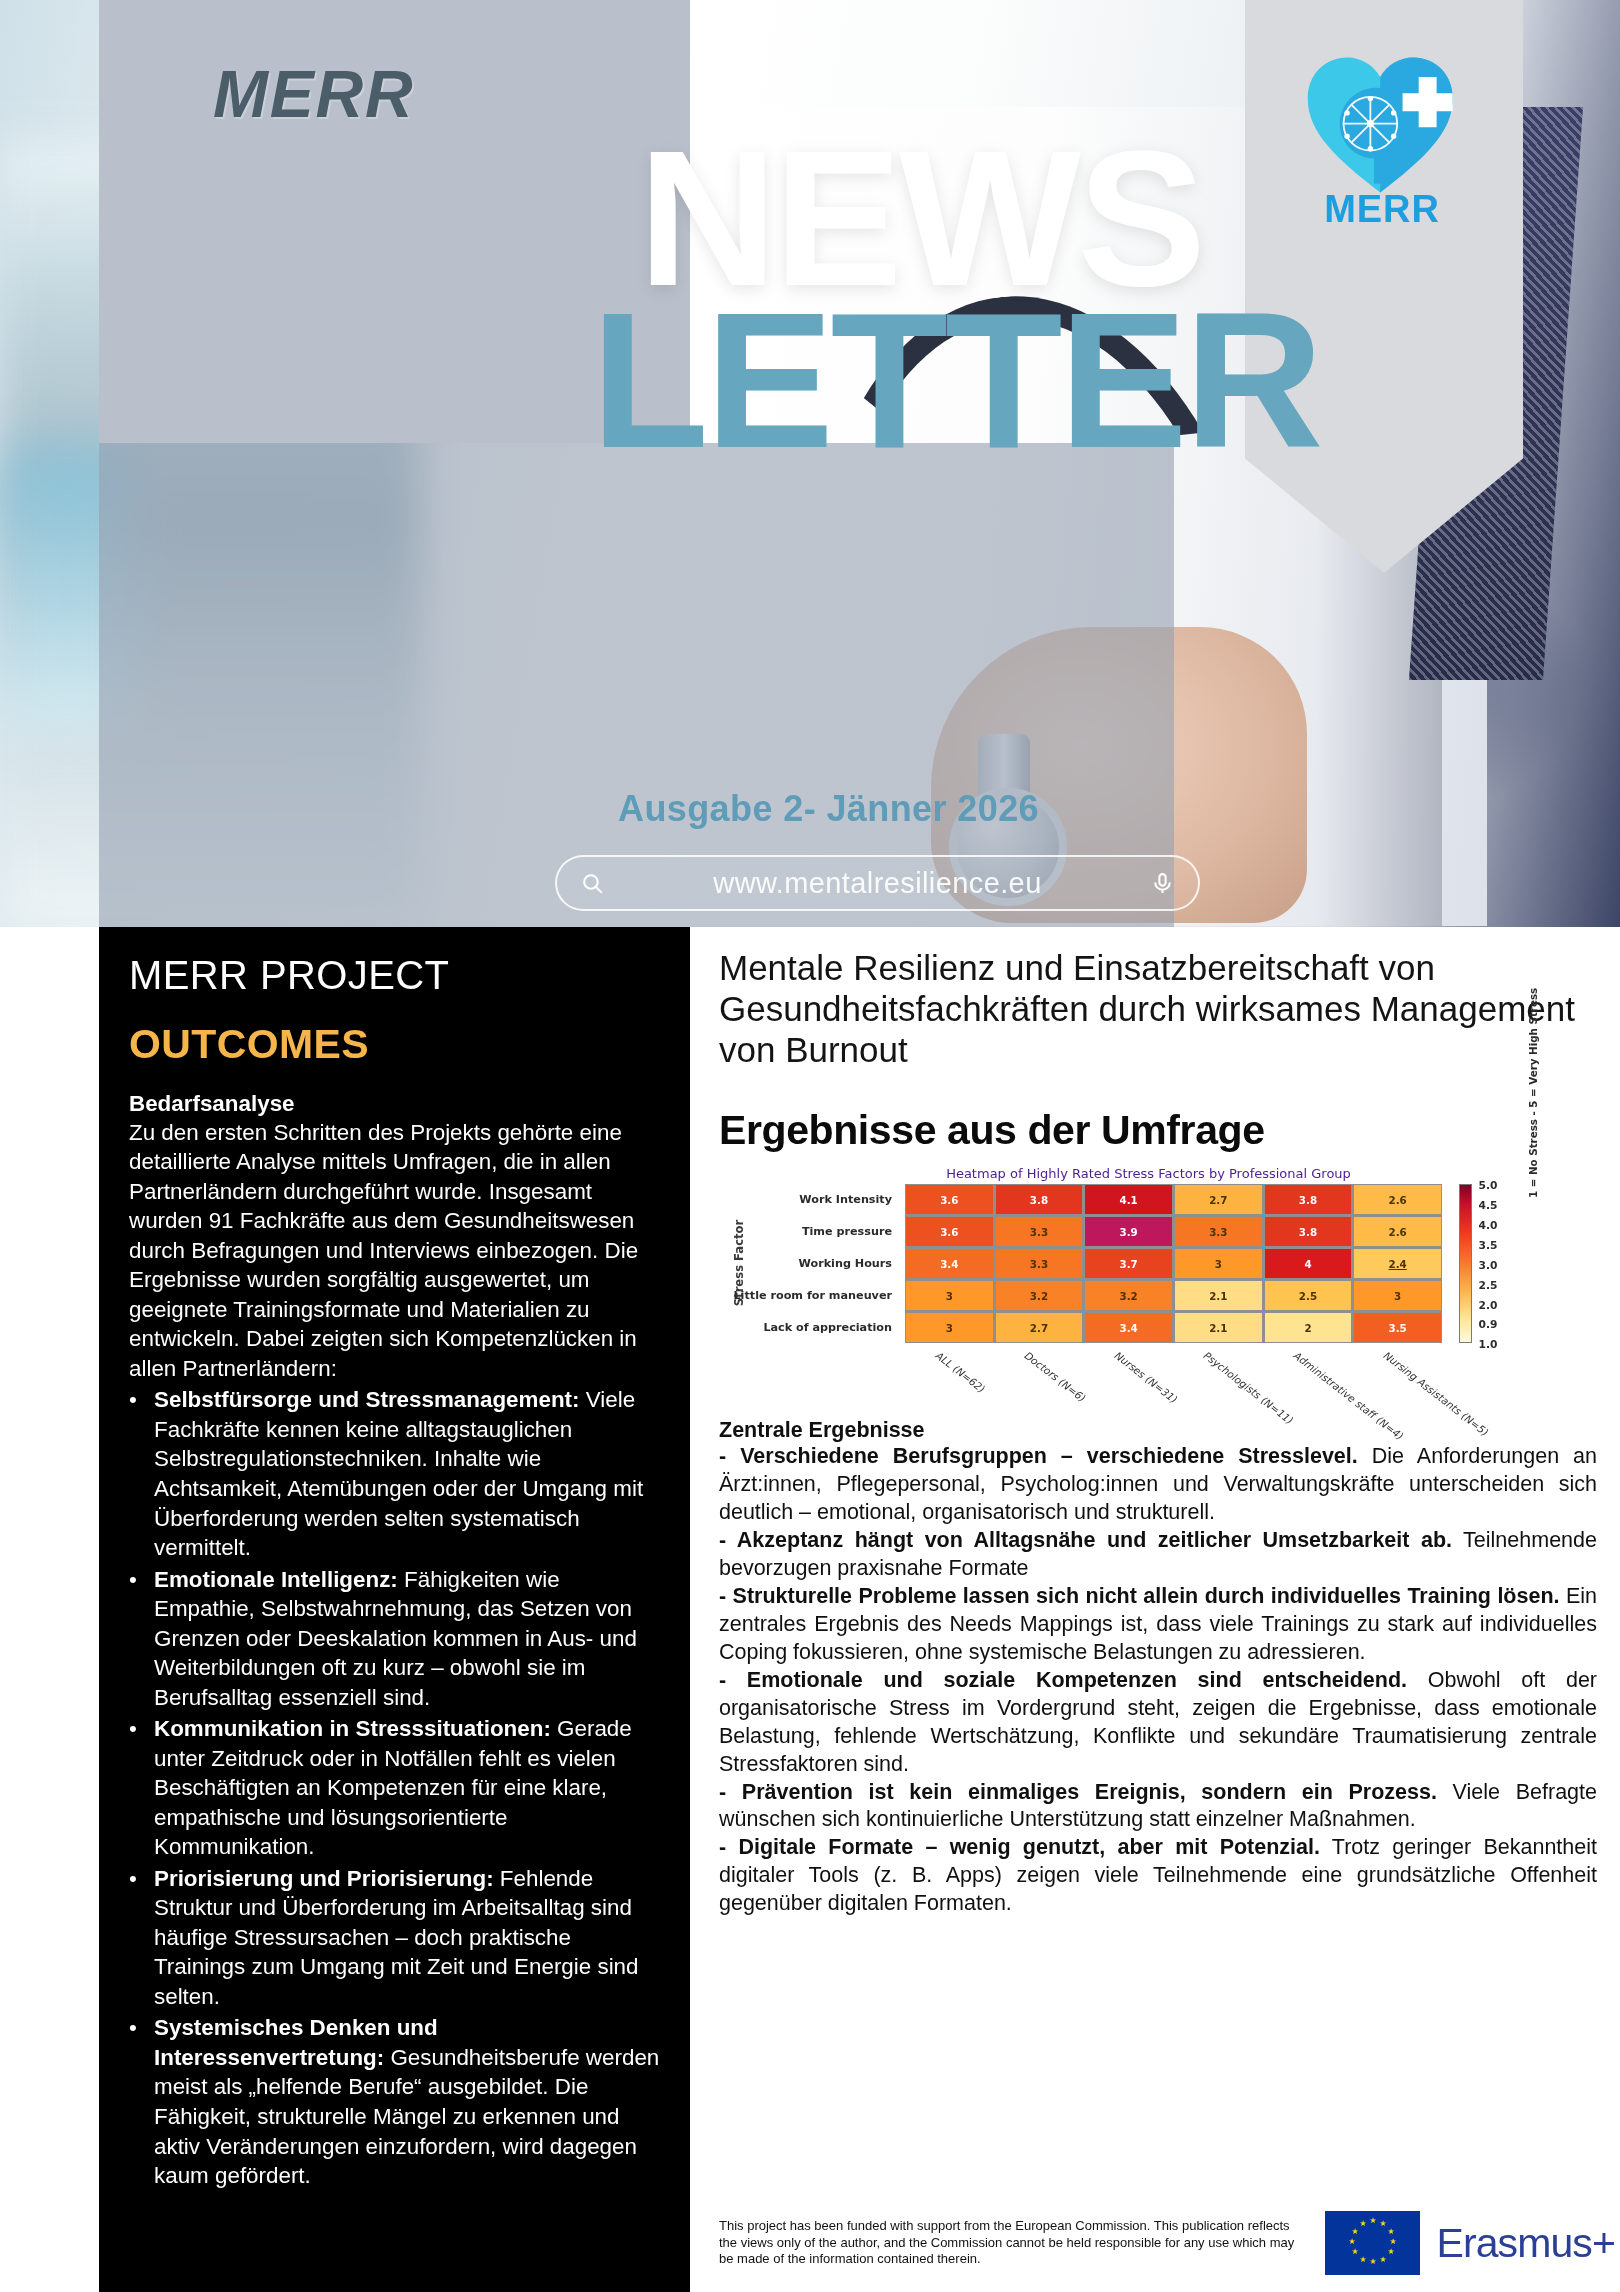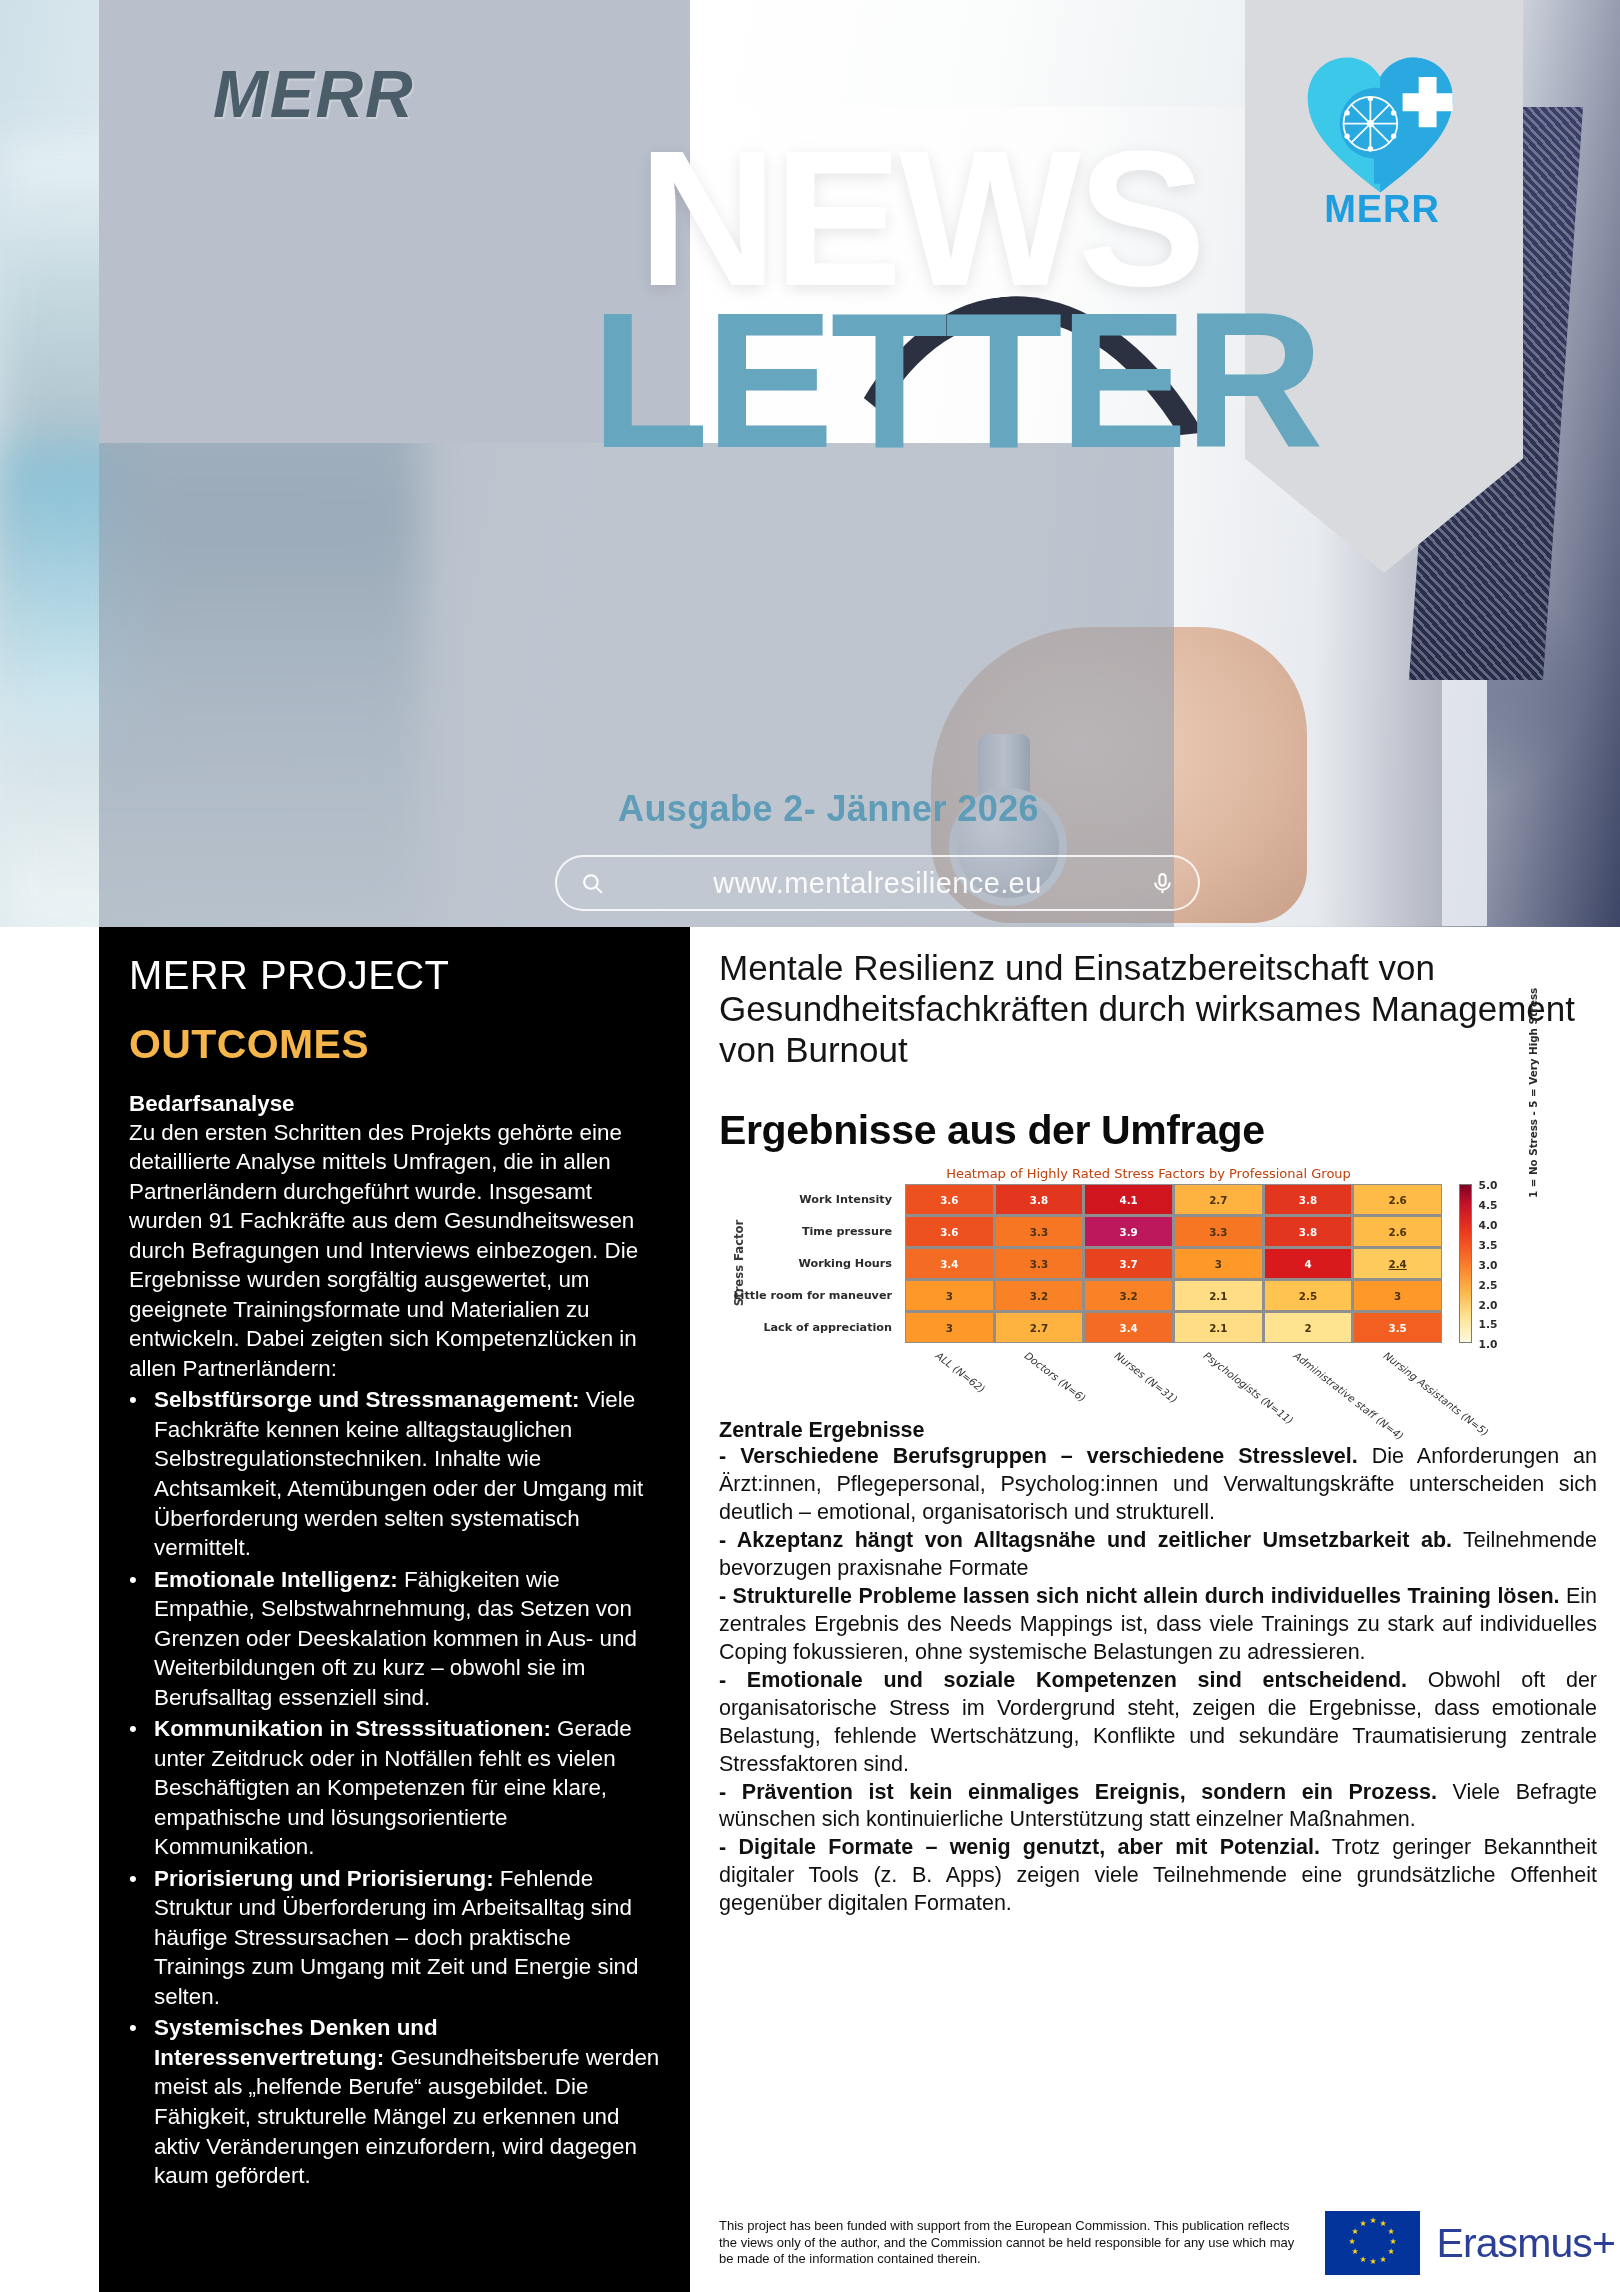--- a/index.html
+++ b/index.html
@@ -151,21 +151,21 @@
     font-size:35px; font-weight:300; line-height:1.18; color:#141414; letter-spacing:0;
   }
   .section-head {
     margin-top:36px; font-size:41px; font-weight:800; color:#0b0b0b; letter-spacing:-0.4px;
   }
 
   
   .figure { position:relative; margin:12.5px 0 0 0; width:878px; height:235px; }
   .fig-title {
     position:absolute; left:143px; top:0; width:573px; text-align:center;
-    font-size:13px; color:#c2410c; font-family:"DejaVu Sans", sans-serif;
+    font-size:13px; color:#4c1d95; font-family:"DejaVu Sans", sans-serif;
   }
   .ylabel {
     position:absolute; left:-23px; top:90px; transform:rotate(-90deg);
     font-size:11.6px; color:#3a3a3a; font-family:"DejaVu Sans", sans-serif; font-weight:600;
   }
   .rowlabels { position:absolute; left:0; top:18px; width:181px; }
   .rowlabels div {
     height:32px; line-height:32px; text-align:right; padding-right:8px;
     font-size:11.2px; color:#2b2b2b; font-family:"DejaVu Sans", sans-serif; font-weight:600;
   }
@@ -339,21 +339,21 @@
       </div>
     <div class="cbar"></div>
     <div class="cbar-ticks" id="cbarticks">
         <span style="top: 0px;">5.0</span>
         <span style="top: 20px;">4.5</span>
         <span style="top: 40px;">4.0</span>
         <span style="top: 60px;">3.5</span>
         <span style="top: 80px;">3.0</span>
         <span style="top: 100px;">2.5</span>
         <span style="top: 120px;">2.0</span>
-        <span style="top: 139px;">1.5</span>
+        <span style="top: 139px;">0.9</span>
         <span style="top: 159px;">1.0</span>
       </div>
     <div class="cbar-label">1 = No Stress - 5 = Very High Stress</div>
   </div>
 
   <div class="findings">
     <div class="fhead">Zentrale Ergebnisse</div>
     <p><b>- Verschiedene Berufsgruppen – verschiedene Stresslevel.</b><span> Die Anforderungen an Ärzt:innen, Pflegepersonal, Psycholog:innen und Verwaltungskräfte unterscheiden sich deutlich – emotional, organisatorisch und strukturell.</span></p>
     <p><b>- Akzeptanz hängt von Alltagsnähe und zeitlicher Umsetzbarkeit ab.</b><span> Teilnehmende bevorzugen praxisnahe Formate</span></p>
     <p><b>- Strukturelle Probleme lassen sich nicht allein durch individuelles Training lösen.</b><span> Ein zentrales Ergebnis des Needs Mappings ist, dass viele Trainings zu stark auf individuelles Coping fokussieren, ohne systemische Belastungen zu adressieren.</span></p>

